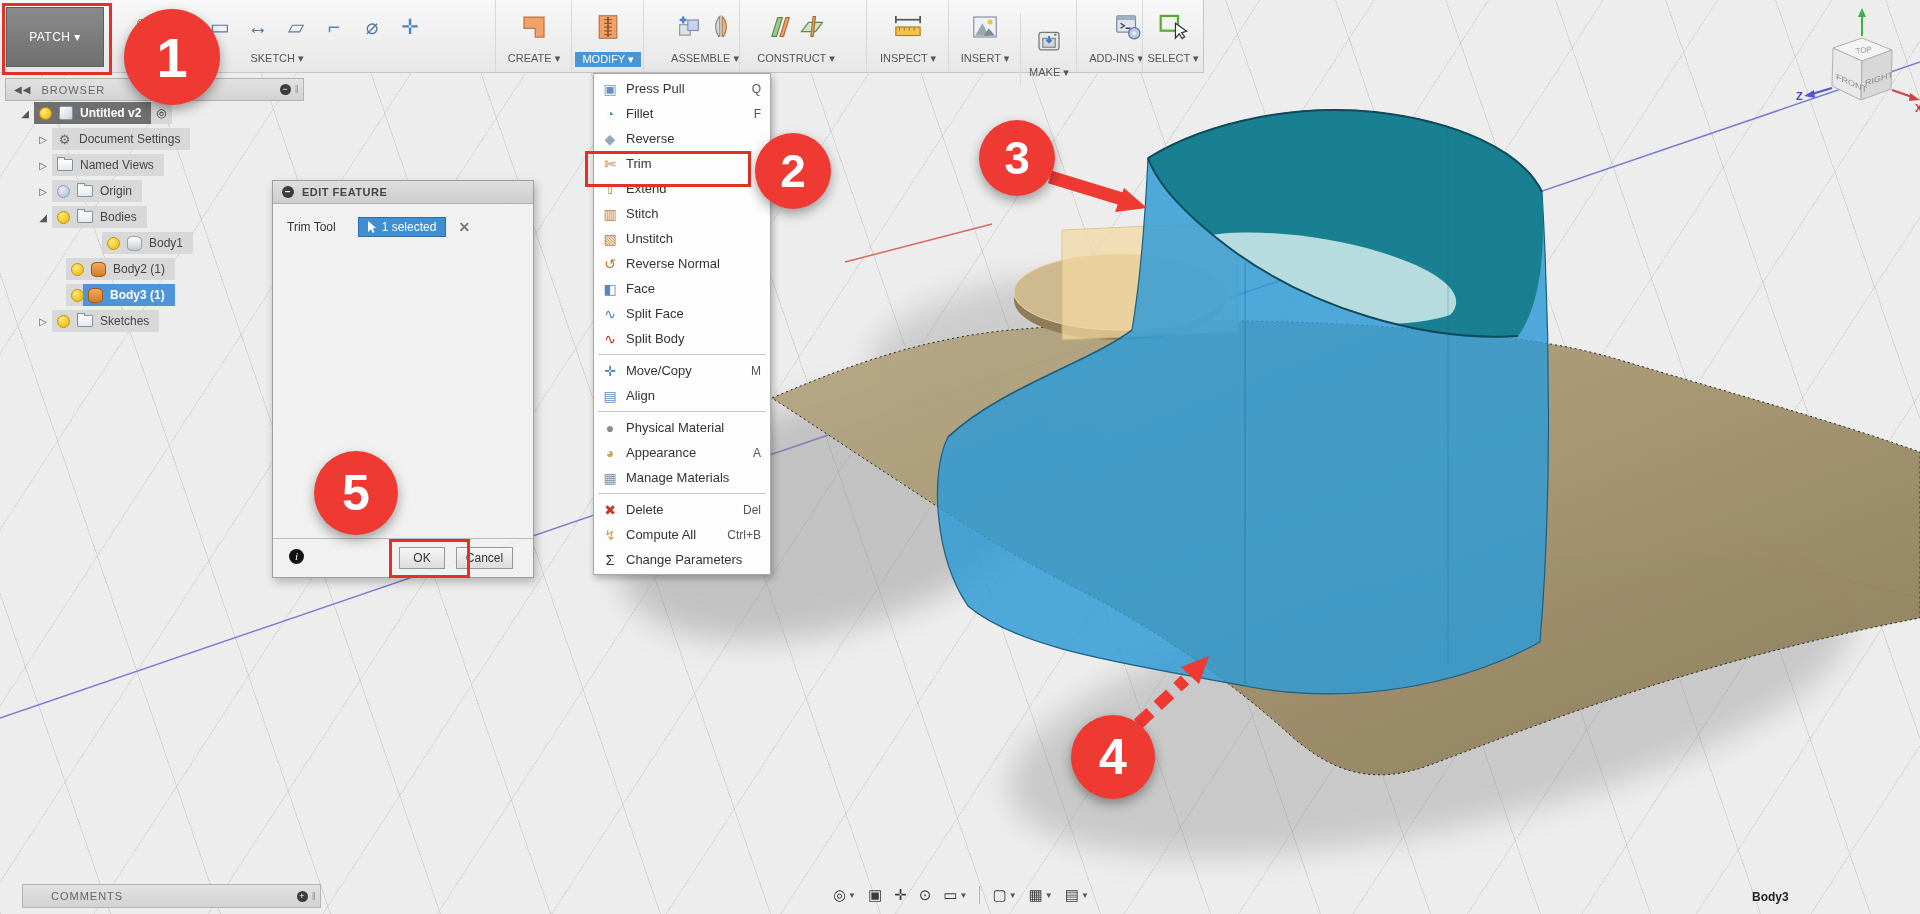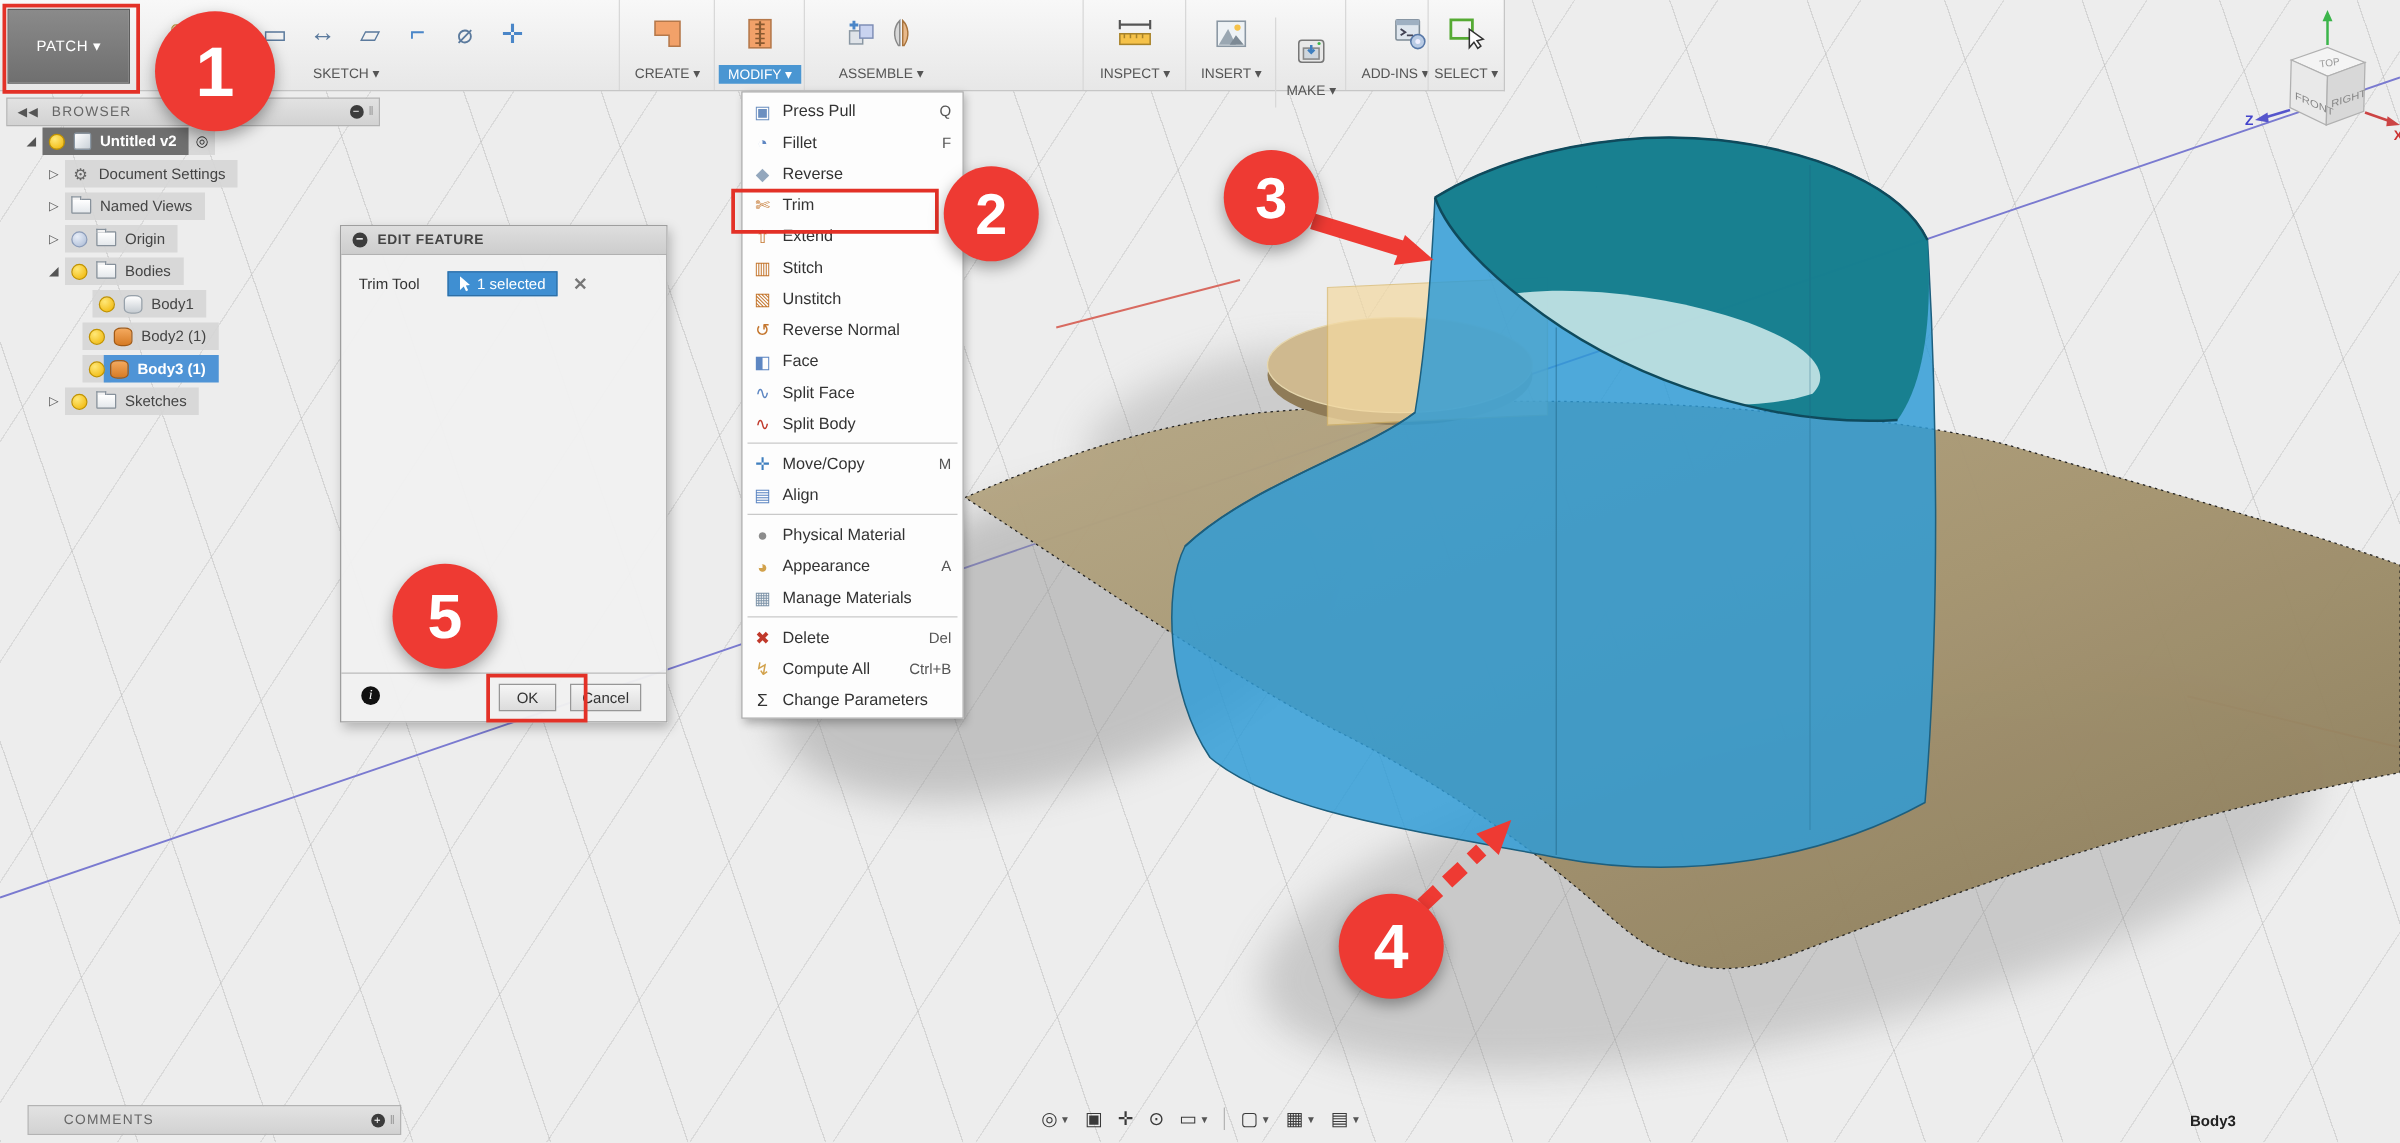--- a/index.html
+++ b/index.html
@@ -221,20 +221,33 @@
           <path d="M7 3 v6 M4 6 h6" stroke="#4a86c8" stroke-width="2"></path>
         </svg>
         <svg class="minisvg" width="28" height="28" viewBox="0 0 24 24">
           <path d="M10 20 C6 14 7 7 11 3 L11 20 Z" fill="#d8d8d8" stroke="#888"></path>
           <path d="M14 20 C18 14 17 7 13 3 L13 20 Z" fill="#e8b98a" stroke="#a8743d"></path>
         </svg>
       </div>
       <div class="tlabel">ASSEMBLE ▾</div>
     </div>
 
+    <div class="tgroup" style="left:739px;width:112px;">
+      <div class="ticons">
+        <svg class="minisvg" width="28" height="28" viewBox="0 0 24 24">
+          <polygon points="5,20 10,4 14,4 9,20" fill="#9fca8f" stroke="#5d8a4e"></polygon>
+          <polygon points="12,20 17,4 20,4 15,20" fill="#e8a36a" stroke="#b06f35"></polygon>
+        </svg>
+        <svg class="minisvg" width="28" height="28" viewBox="0 0 24 24">
+          <polygon points="3,16 9,8 21,8 15,16" fill="#cfe3c8" stroke="#5d8a4e"></polygon>
+          <polygon points="11,20 13,3 15,3 13,20" fill="#e8a36a" stroke="#b06f35"></polygon>
+        </svg>
+      </div>
+      <div class="tlabel">CONSTRUCT ▾</div>
+    </div>
 
     <div class="tgroup" style="left:866px;width:82px;">
       <div class="ticons">
         <svg class="minisvg" width="34" height="30" viewBox="0 0 28 24">
           <line x1="4" y1="6" x2="24" y2="6" stroke="#555" stroke-width="1.4"></line>
           <line x1="4" y1="3" x2="4" y2="9" stroke="#555" stroke-width="1.4"></line>
           <line x1="24" y1="3" x2="24" y2="9" stroke="#555" stroke-width="1.4"></line>
           <rect x="4" y="12" width="20" height="7" fill="#f5c24a" stroke="#a8832a"></rect>
           <path d="M7 12 v3 M11 12 v3 M15 12 v3 M19 12 v3" stroke="#a8832a" stroke-width="1"></path>
         </svg>
@@ -333,21 +346,21 @@
         </span>
     </div>
     <div class="trow" style="margin-left:36px;">
       <span class="tri">◢</span>
       <span class="pill">
           <span class="bulb"></span>
           <span class="fold"></span>
           <span>Bodies</span>
         </span>
     </div>
-    <div class="trow" style="margin-left:74px;">
+    <div class="trow" style="margin-left:102px;">
       <span class="pill">
           <span class="bulb"></span>
           <span class="cyl"></span>
           <span>Body1</span>
         </span>
     </div>
     <div class="trow" style="margin-left:66px;">
       <span class="pill">
           <span class="bulb"></span>
           <span class="cyl orange"></span>

